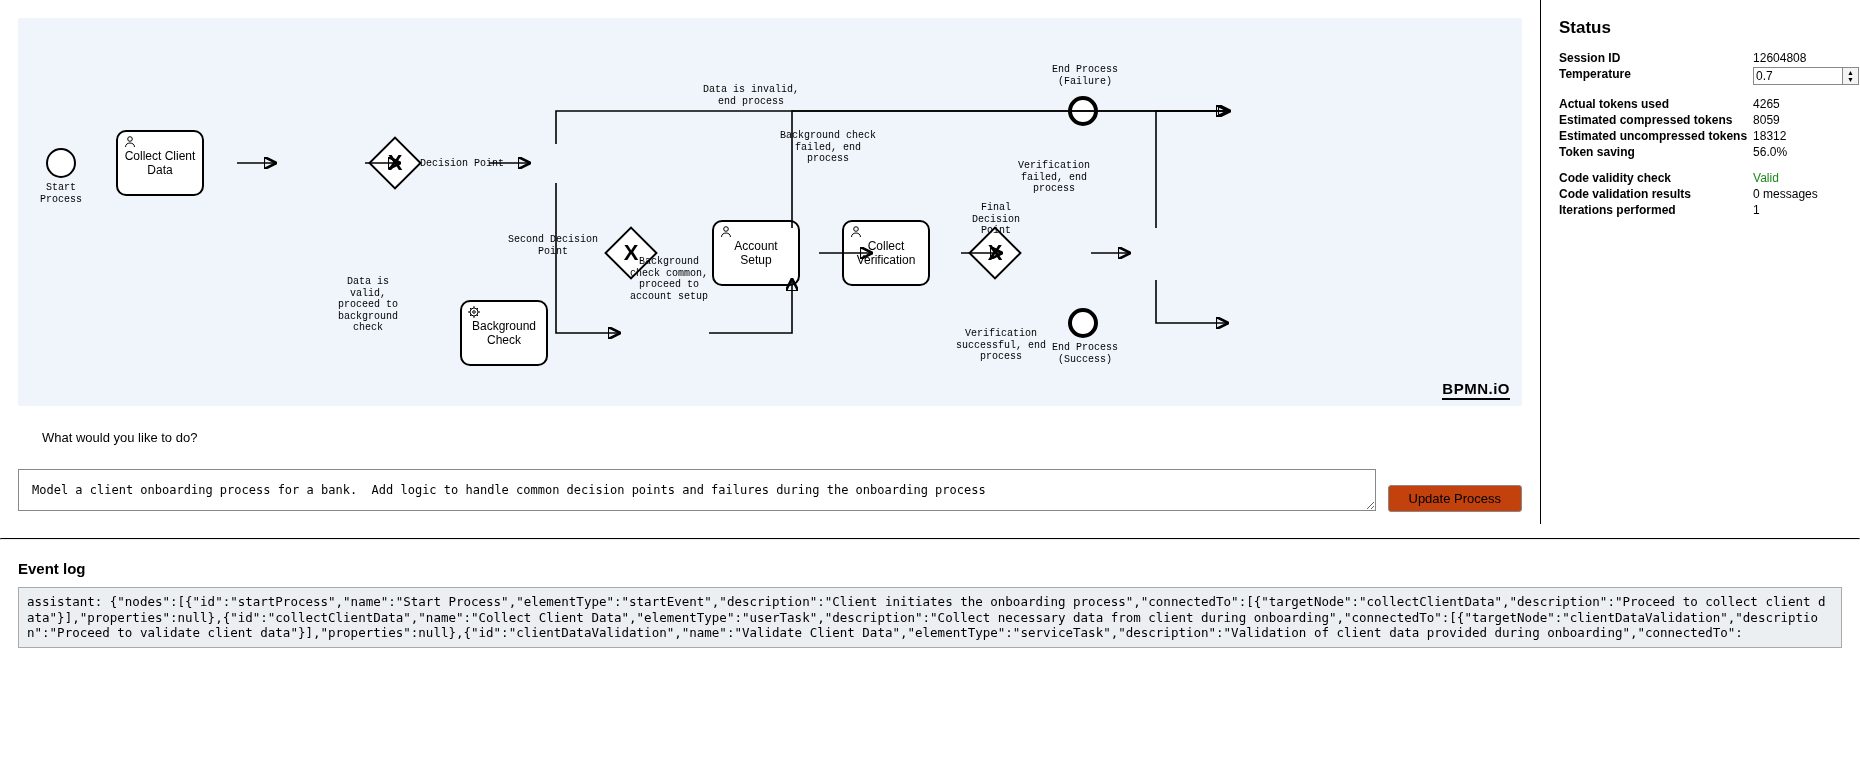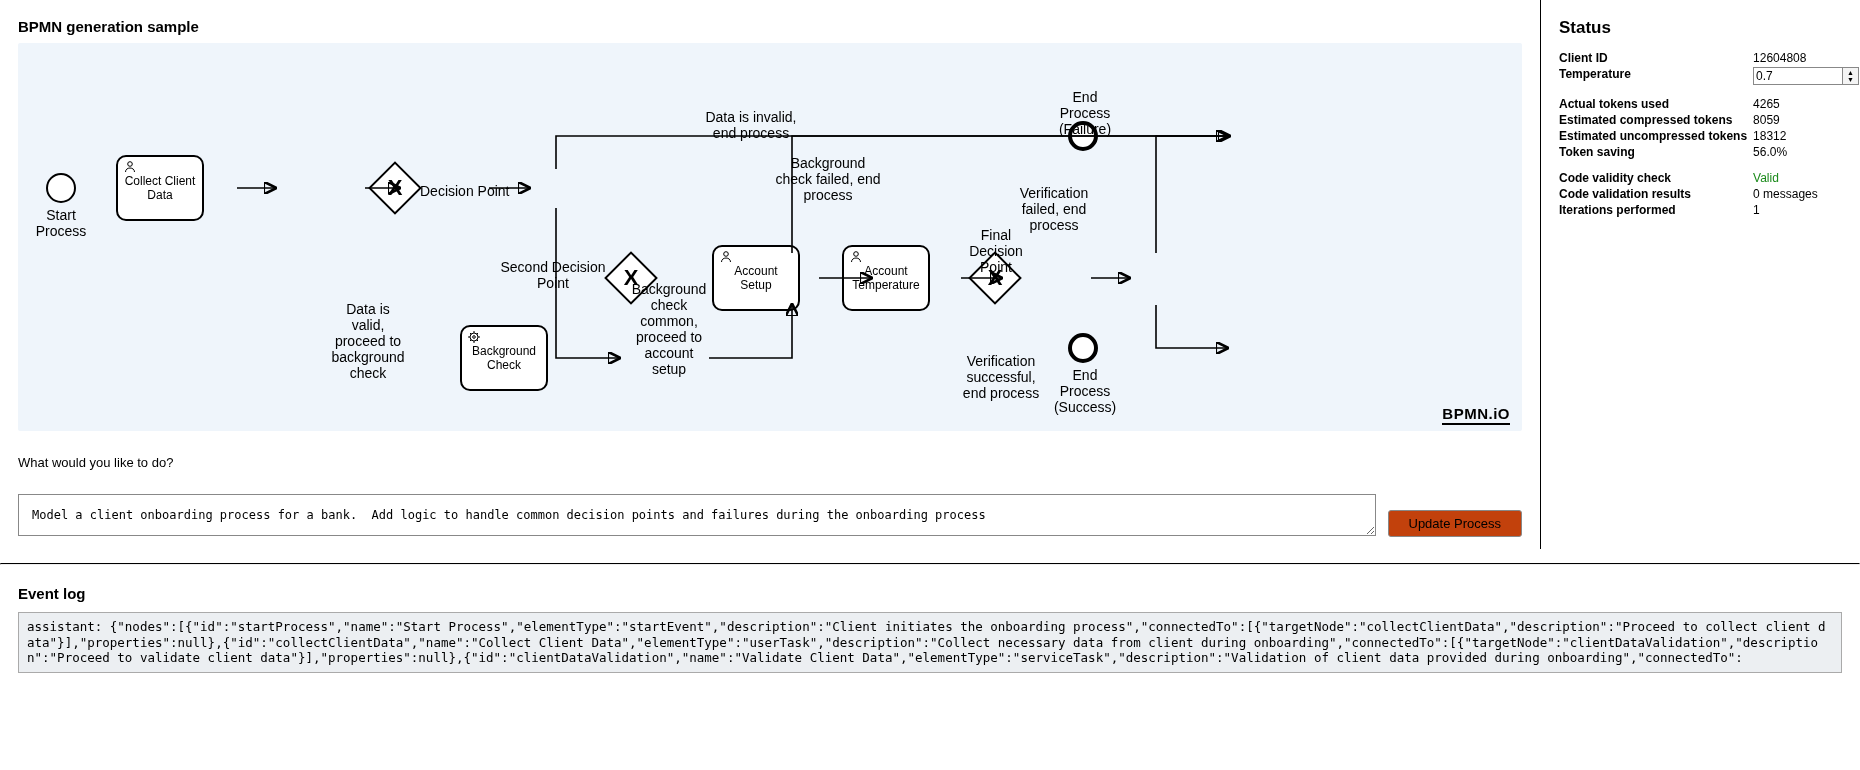--- a/index.html
+++ b/index.html
@@ -31,32 +31,31 @@
 .log pre { background: #eceff2; border: 1px solid #aaa; padding: 6px 8px; font-family: monospace; font-size: 12.5px; white-space: pre-wrap; word-break: break-all; line-height: 1.25; }
 
 
 .task { position:absolute; width:88px; height:66px; border:2px solid #000; border-radius:10px; background:#fff; display:flex; align-items:center; justify-content:center; text-align:center; font-size:12px; padding:4px; }
 .task .ticon { position:absolute; top:3px; left:5px; }
 .gateway { position:absolute; width:38px; height:38px; }
 .gateway .dia { width:38px; height:38px; border:2px solid #000; background:#fff; transform:rotate(45deg); }
 .gateway .x { position:absolute; top:0; left:0; width:38px; height:38px; display:flex; align-items:center; justify-content:center; font-size:22px; font-weight:bold; }
 .sevent { position:absolute; width:30px; height:30px; border:2px solid #000; border-radius:50%; background:#fff; }
 .eevent { position:absolute; width:30px; height:30px; border:4px solid #000; border-radius:50%; background:#fff; }
-.lbl { position:absolute; font-size:14px; text-align:center; line-height:1.15; }
+.lbl { position:absolute; font-size:10px; text-align:center; line-height:1.15;font-family:Liberation Mono, monospace; }
 .brand { position:absolute; right:12px; bottom:6px; font-weight:bold; font-size:15px; letter-spacing:0.5px; border-bottom: 2px solid #000; padding-bottom:1px; }
 
 svg.edges { position:absolute; top:0; left:0; width:100%; height:100%; pointer-events:none; }
 svg.edges path, svg.edges line { stroke:#000; stroke-width:1.6; fill:none; }
 </style>
 </head>
 <body>
 
 <div class="top">
   <div class="canvas-col">
-    <div class="title">BPMN generation sample</div>
     <div class="canvas-area">
 
       <div class="sevent" style="left:28px; top:130px;"></div>
       <div class="lbl" style="left:8px; top:164px; width:70px;">Start Process</div>
 
       <div class="task" style="left:98px; top:112px;">
         <span class="ticon">
           <svg width="14" height="14" viewBox="0 0 14 14">
               <circle cx="7" cy="4" r="2.3" fill="none" stroke="#000" stroke-width="1"></circle>
               <path d="M2.5 12c0-2.5 2-4 4.5-4s4.5 1.5 4.5 4" fill="none" stroke="#000" stroke-width="1"></path>
@@ -98,21 +97,21 @@
         <span>Account Setup</span>
       </div>
 
       <div class="task" style="left:824px; top:202px;">
         <span class="ticon">
           <svg width="14" height="14" viewBox="0 0 14 14">
               <circle cx="7" cy="4" r="2.3" fill="none" stroke="#000" stroke-width="1"></circle>
               <path d="M2.5 12c0-2.5 2-4 4.5-4s4.5 1.5 4.5 4" fill="none" stroke="#000" stroke-width="1"></path>
             </svg>
         </span>
-        <span>Account Temperature</span>
+        <span>Collect Verification</span>
       </div>
 
       <div class="gateway" style="left:958px; top:216px;">
           <div class="dia"></div>
           <div class="x">X</div>
         </div>
       <div class="lbl" style="left:938px; top:184px; width:80px;">Final Decision Point</div>
 
       <div class="eevent" style="left:1050px; top:78px;"></div>
       <div class="lbl" style="left:1028px; top:46px; width:78px;">End Process (Failure)</div>
@@ -154,35 +153,35 @@
         <path d="M1048 93 L1048 93"></path>
         <path d="M1063 108 L1063 108"></path>
         <path d="M1065 108 L1065 108"></path>
         <path d="M1065 108 L1065 108"></path>
         <line x1="1048" y1="93" x2="1048" y2="93"></line>
       </svg>
 
       <div class="brand">BPMN.iO</div>
     </div>
 
-    <div class="prompt-lbl" style="margin-top:24px;">What would you like to do?</div>
+    <div class="prompt-lbl" style="margin-top:24px;margin-left:24px;">What would you like to do?</div>
     <div class="prompt-row">
       <div class="prompt-box">
         <textarea style="">Model a client onboarding process for a bank.  Add logic to handle common decision points and failures during the onboarding process</textarea>
       </div>
       <button class="btn">Update Process</button>
     </div>
   </div>
 
   <div class="side">
     <h2>Status</h2>
     <table>
       <tbody>
           <tr>
-            <td>Client ID</td>
+            <td>Session ID</td>
             <td>12604808</td>
           </tr>
       <tr>
             <td>Temperature</td>
         <td>
               <div class="stepper">
           <input type="text" value="0.7" style="">
           <div class="arrows">
                   <span>▲</span>
                   <span>▼</span>

